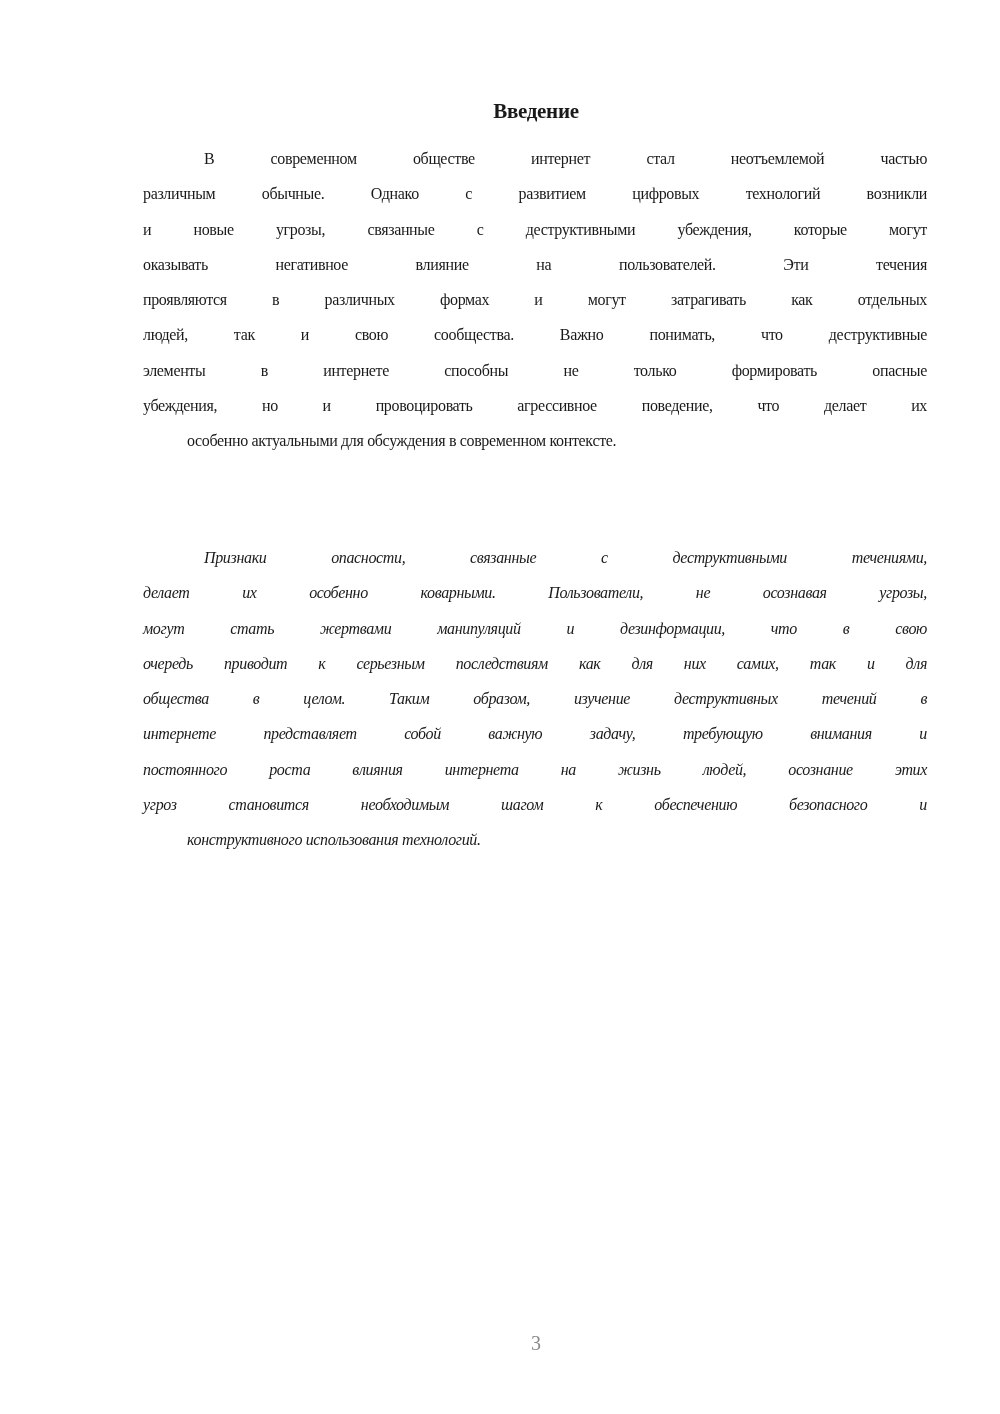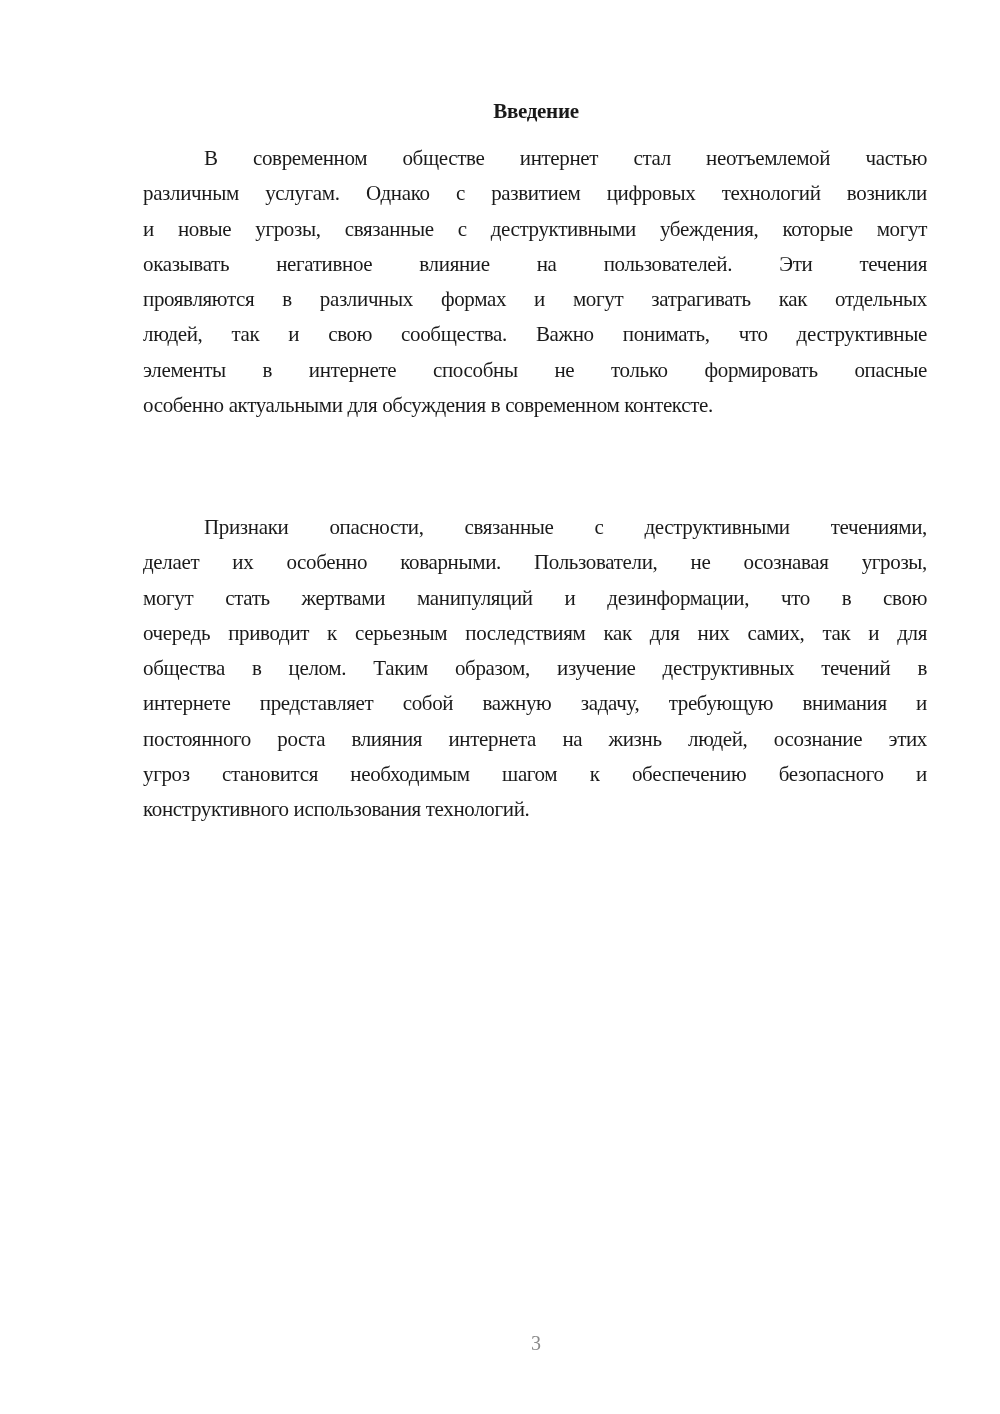--- a/index.html
+++ b/index.html
@@ -31,65 +31,67 @@
       text-align: center;
       font-weight: bold;
       font-size: 21px;
       line-height: 26px;
       letter-spacing: -0.3px;
     }
     .body-text {
       position: absolute;
       left: 143px;
       width: 784px;
-      font-size: 21px;
+      font-size: 16px;
     }
     .line {
       display: block;
       height: 35.3px;
       line-height: 35.3px;
       white-space: nowrap;
       text-align: justify;
       text-align-last: justify;
       letter-spacing: -0.35px;
     }
     .line.first {
       padding-left: 61px;
     }
     .line.last {
       text-align: left;
       text-align-last: left;
+      margin-left: 44px;
     }
     .para1 { top: 141px; }
-    .para2 { top: 510px; }
+    .para2 { top: 540px; font-style: italic; }
     .page-number {
       position: absolute;
       left: 0;
       width: 1072px;
       top: 1332px;
       text-align: center;
       font-size: 20px;
       color: #8a8a8a;
     }
   </style>
 </head>
 <body>
 
 <div class="page">
 
   <div class="heading">Введение</div>
 
   <div class="body-text para1">
     <span class="line first">В современном обществе интернет стал неотъемлемой частью</span>
-    <span class="line">различным услугам. Однако с развитием цифровых технологий возникли</span>
+    <span class="line">различным обычные. Однако с развитием цифровых технологий возникли</span>
     <span class="line">и новые угрозы, связанные с деструктивными убеждения, которые могут</span>
     <span class="line">оказывать негативное влияние на пользователей. Эти течения</span>
     <span class="line">проявляются в различных формах и могут затрагивать как отдельных</span>
     <span class="line">людей, так и свою сообщества. Важно понимать, что деструктивные</span>
     <span class="line">элементы в интернете способны не только формировать опасные</span>
+    <span class="line">убеждения, но и провоцировать агрессивное поведение, что делает их</span>
     <span class="line last">особенно актуальными для обсуждения в современном контексте.</span>
   </div>
 
   <div class="body-text para2">
     <span class="line first">Признаки опасности, связанные с деструктивными течениями,</span>
     <span class="line">делает их особенно коварными. Пользователи, не осознавая угрозы,</span>
     <span class="line">могут стать жертвами манипуляций и дезинформации, что в свою</span>
     <span class="line">очередь приводит к серьезным последствиям как для них самих, так и для</span>
     <span class="line">общества в целом. Таким образом, изучение деструктивных течений в</span>
     <span class="line">интернете представляет собой важную задачу, требующую внимания и</span>

